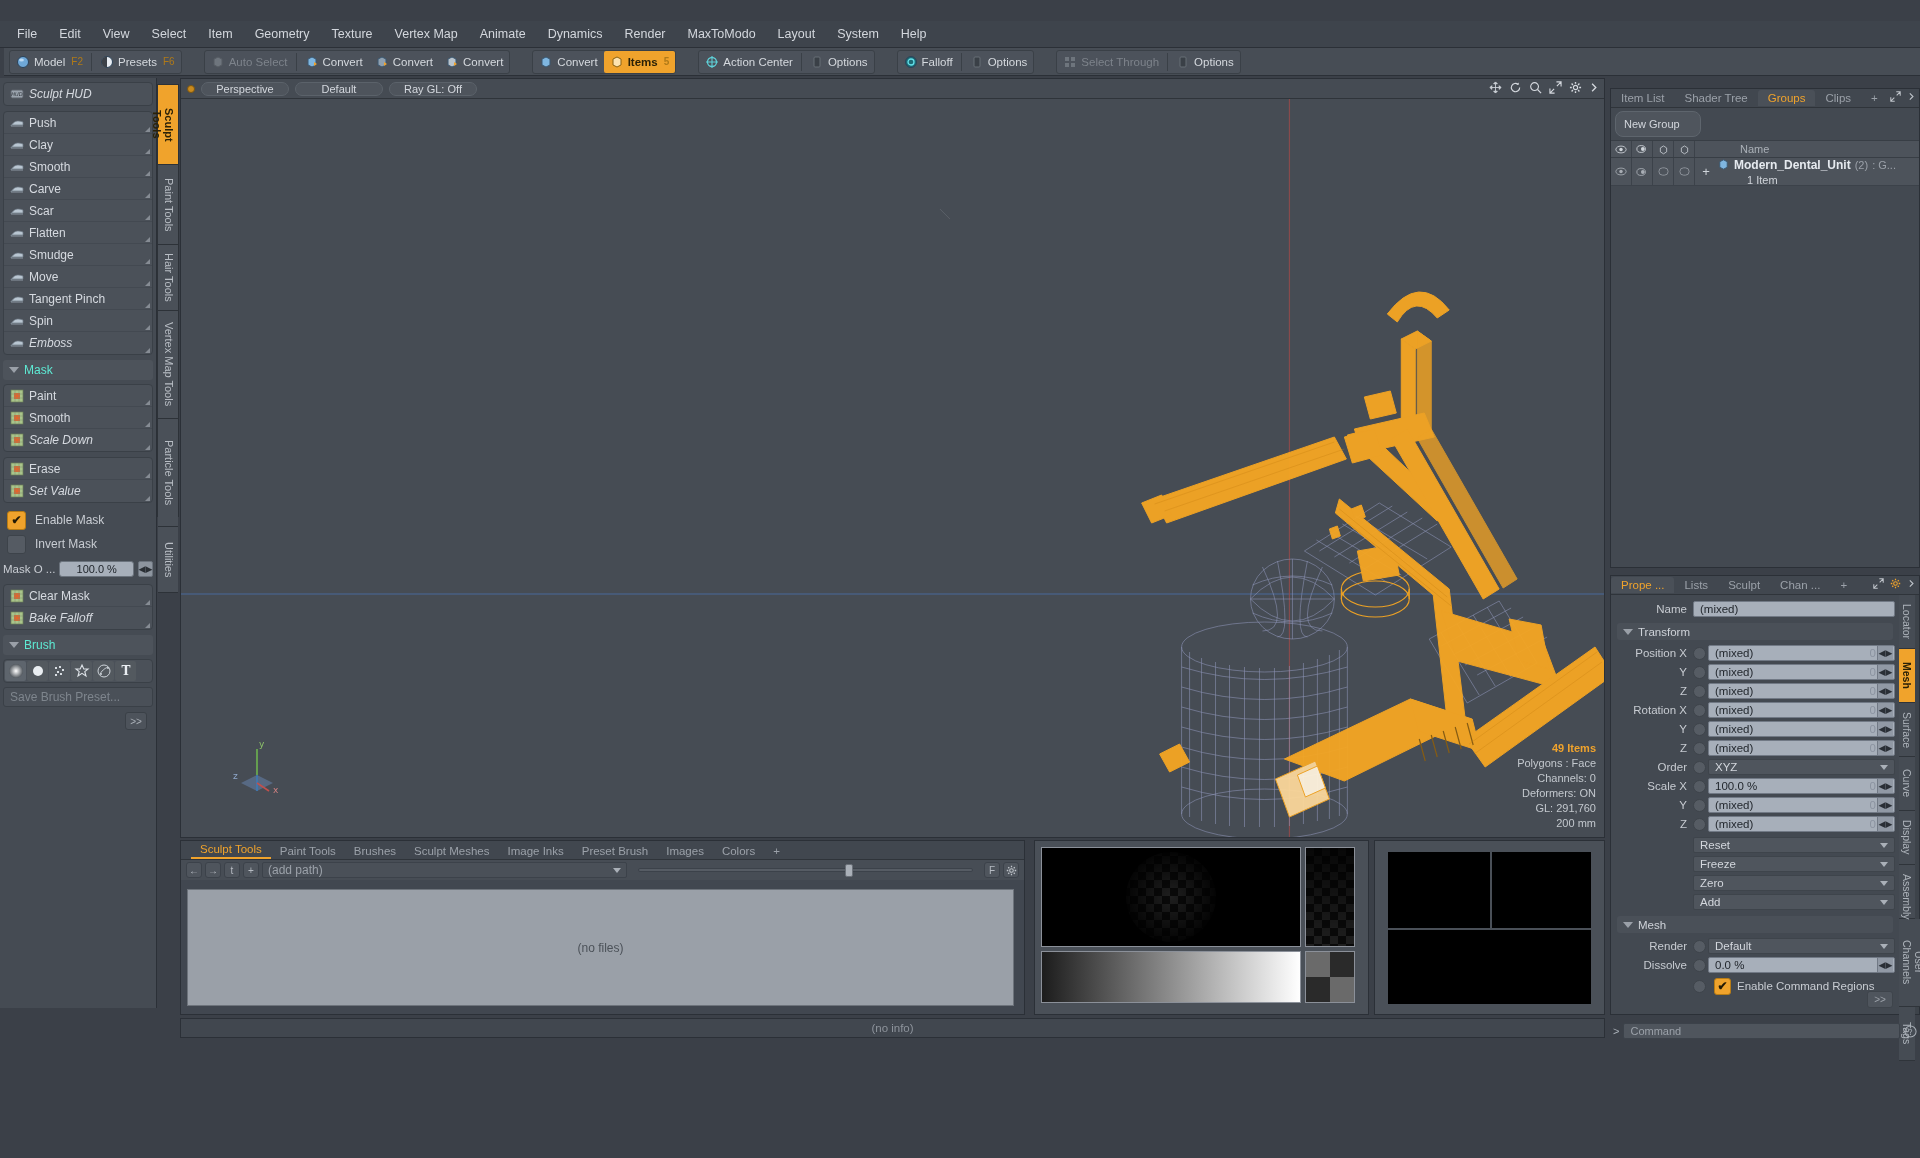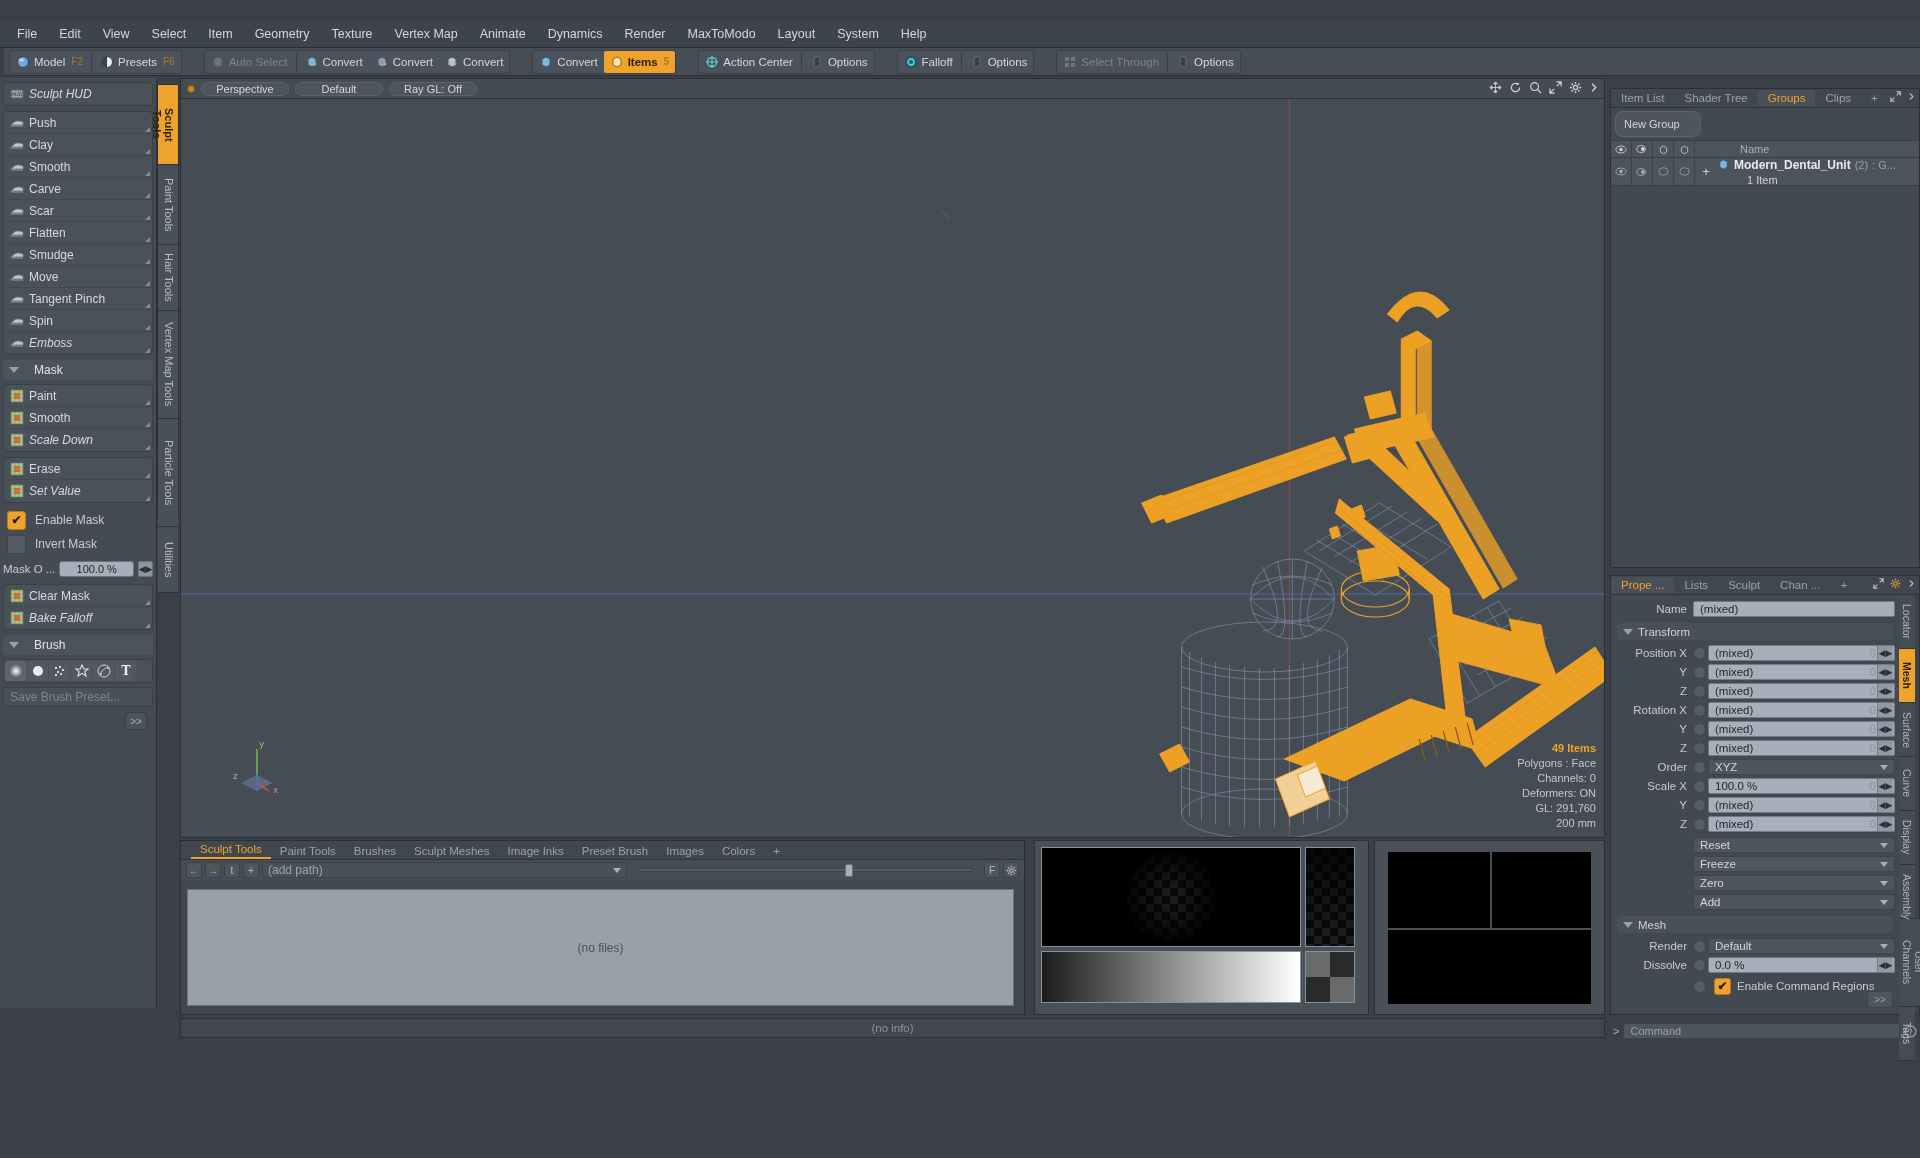--- a/index.html
+++ b/index.html
@@ -74,22 +74,22 @@
     position:absolute; left:0; top:78px; width:157px; height:930px;
     background:#454b53; border-right:1px solid #2b3037;
     padding:4px 3px; overflow:hidden;
   }
   .lbox{background:#4b5159;border:1px solid #3a4047;border-radius:4px;margin-bottom:5px;overflow:hidden;}
   .lrow{display:flex;align-items:center;gap:5px;height:22px;padding:0 6px;
         font-size:12px;color:#d6dae0;border-bottom:1px solid #434951;position:relative;}
   .lrow:last-child{border-bottom:none;font-style:italic;}
   .lrow .corner{position:absolute;right:2px;bottom:1px;width:0;height:0;
         border-left:5px solid transparent;border-bottom:5px solid #868c94;}
-  .secthdr{display:flex;align-items:center;gap:15px;height:20px;padding:0 6px;
-        background:#4d535b;border-radius:3px;margin-bottom:4px;font-size:12px;color:#e5e5e5;}
+  .secthdr{display:flex;align-items:center;gap:5px;height:20px;padding:0 6px;
+        background:#4d535b;border-radius:3px;margin-bottom:4px;font-size:12px;color:#5eead4;}
   .tri{width:0;height:0;border-left:5px solid transparent;border-right:5px solid transparent;border-top:6px solid #9aa0a8;}
   .chkrow{display:flex;align-items:center;gap:9px;height:24px;padding:0 4px;font-size:12px;}
   .chk{width:19px;height:19px;border-radius:3px;background:#555b63;border:1px solid #3d434a;}
   .chk.on{background:#f0a32c;border-color:#b87c14;display:flex;align-items:center;justify-content:center;color:#231a05;font-size:12px;font-weight:bold;}
   .fldrow{display:flex;align-items:center;gap:4px;height:20px;margin:3px 0 5px 0;font-size:11.5px;}
   .fldlbl{color:#c9cdd3;white-space:nowrap;}
   .fld{flex:1;height:16px;background:#a7afba;border:1px solid #6b737d;border-radius:3px;
        color:#1d2228;font-size:11px;display:flex;align-items:center;justify-content:center;}
   .spin{width:15px;height:16px;background:#8d959f;border:1px solid #6b737d;border-radius:2px;
         display:flex;align-items:center;justify-content:center;font-size:9px;color:#2a2f35;}

